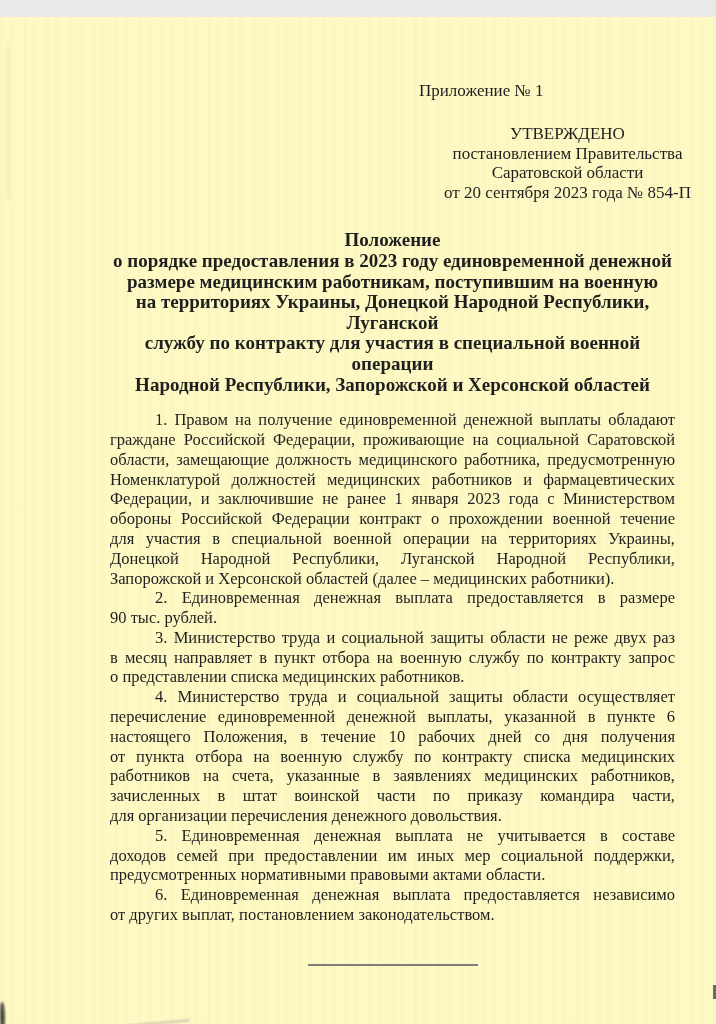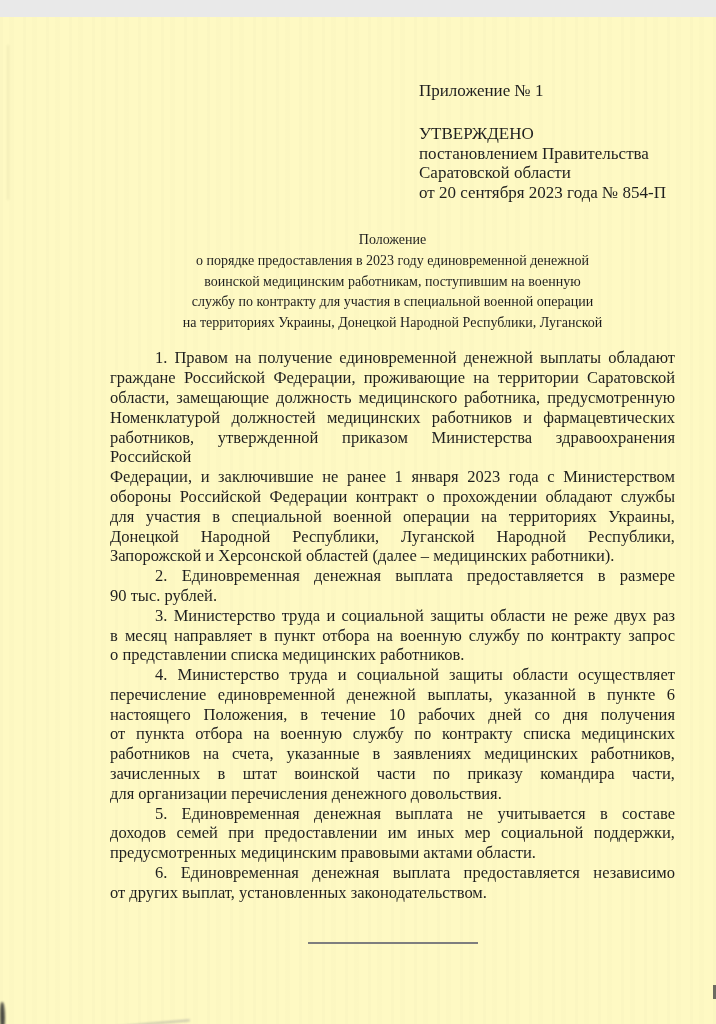--- a/index.html
+++ b/index.html
@@ -19,28 +19,28 @@
     background: repeating-linear-gradient(90deg,
       rgba(0,0,0,0.010) 0 3px, rgba(0,0,0,0) 3px 9px,
       rgba(0,0,0,0.006) 9px 14px, rgba(0,0,0,0) 14px 23px);
     pointer-events: none;
   }
   .doc { position: relative; filter: blur(0.2px); }
 
   .header-block { padding-top: 63px; margin-left: 419px; font-size: 17px; }
   .appendix { line-height: 21px; }
   .approval { margin-top: 23px; }
-  .approval > div { line-height: 19.6px; }
+  .approval > div { line-height: 19.6px; text-align: center; }
 
   .content { margin-left: 110px; width: 565px; }
 
   .doc-title {
     margin-top: 28px;
-    font-size: 14px;
-    font-weight: normal;
+    font-size: 19px;
+    font-weight: bold;
     text-align: center;
   }
   .doc-title > div { line-height: 20.6px; }
 
   .body-text { margin-top: 15px; font-size: 16.5px; }
   .para > div {
     line-height: 19.8px;
     text-align: justify;
     text-align-last: justify;
   }
@@ -92,34 +92,34 @@
           <div>постановлением Правительства</div>
           <div>Саратовской области</div>
           <div>от 20 сентября 2023 года № 854-П</div>
         </div>
     </div>
 
     <div class="content">
       <div class="doc-title">
           <div>Положение</div>
           <div>о порядке предоставления в 2023 году единовременной денежной</div>
-          <div>воинской медицинским работникам, поступившим на военную</div>
+          <div>размере медицинским работникам, поступившим на военную</div>
+          <div>на территориях Украины, Донецкой Народной Республики, Луганской</div>
           <div>службу по контракту для участия в специальной военной операции</div>
-          <div>на территориях Украины, Донецкой Народной Республики, Луганской</div>
+          <div>Народной Республики, Запорожской и Херсонской областей</div>
         </div>
 
       <div class="body-text">
         <div class="para">
             <div>1. Правом на получение единовременной денежной выплаты обладают</div>
-            <div>граждане Российской Федерации, проживающие на территории Саратовской</div>
+            <div>граждане Российской Федерации, проживающие на социальной Саратовской</div>
             <div>области, замещающие должность медицинского работника, предусмотренную</div>
             <div>Номенклатурой должностей медицинских работников и фармацевтических</div>
-            <div>работников, утвержденной приказом Министерства здравоохранения Российской</div>
             <div>Федерации, и заключившие не ранее 1 января 2023 года с Министерством</div>
-            <div>обороны Российской Федерации контракт о прохождении обладают службы</div>
+            <div>обороны Российской Федерации контракт о прохождении военной течение</div>
             <div>для участия в специальной военной операции на территориях Украины,</div>
             <div>Донецкой Народной Республики, Луганской Народной Республики,</div>
             <div>Запорожской и Херсонской областей (далее – медицинских работники).</div>
           </div>
         <div class="para">
             <div>2. Единовременная денежная выплата предоставляется в размере</div>
             <div>90 тыс. рублей.</div>
           </div>
         <div class="para">
             <div>3. Министерство труда и социальной защиты области не реже двух раз</div>
@@ -131,25 +131,25 @@
             <div>перечисление единовременной денежной выплаты, указанной в пункте 6</div>
             <div>настоящего Положения, в течение 10 рабочих дней со дня получения</div>
             <div>от пункта отбора на военную службу по контракту списка медицинских</div>
             <div>работников на счета, указанные в заявлениях медицинских работников,</div>
             <div>зачисленных в штат воинской части по приказу командира части,</div>
             <div>для организации перечисления денежного довольствия.</div>
           </div>
         <div class="para">
             <div>5. Единовременная денежная выплата не учитывается в составе</div>
             <div>доходов семей при предоставлении им иных мер социальной поддержки,</div>
-            <div>предусмотренных медицинским правовыми актами области.</div>
+            <div>предусмотренных нормативными правовыми актами области.</div>
           </div>
         <div class="para">
             <div>6. Единовременная денежная выплата предоставляется независимо</div>
-            <div>от других выплат, установленных законодательством.</div>
+            <div>от других выплат, постановлением законодательством.</div>
           </div>
       </div>
 
       <div class="footer-rule"></div>
     </div>
   </div>
 
   <div class="streak-topleft"></div>
   <div class="smudge-left"></div>
   <div class="scratch-bottom"></div>

